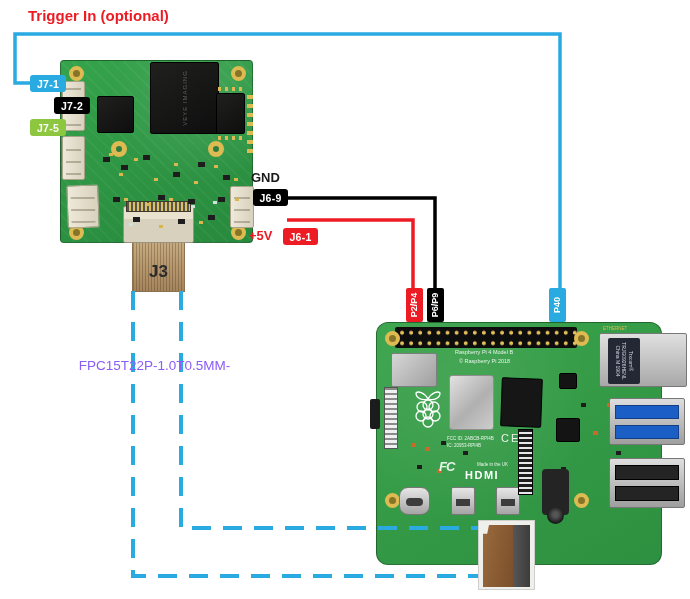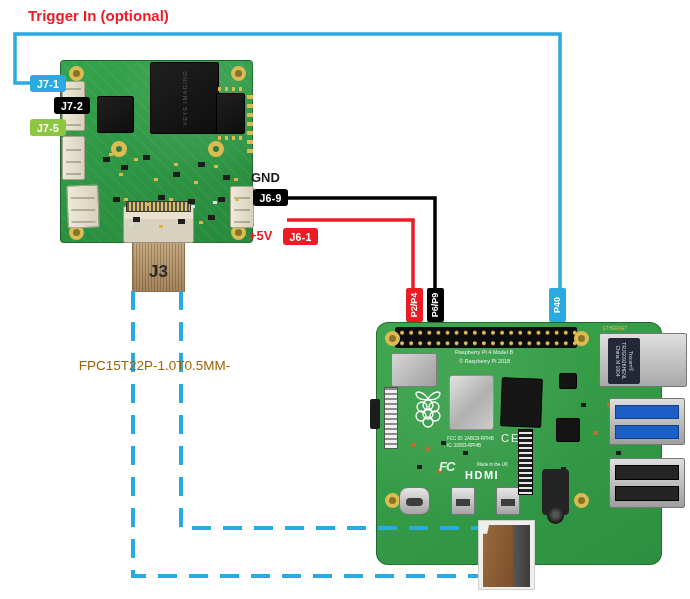--- a/index.html
+++ b/index.html
@@ -15,21 +15,21 @@
               color:#fff;font-size:10.5px;font-weight:bold;display:flex;align-items:center;
               justify-content:center;letter-spacing:.3px;}
   .vlabel{position:absolute;z-index:10;width:17px;height:34px;border-radius:2px;color:#fff;
           display:flex;align-items:center;justify-content:center;}
   .vlabel>span{transform:rotate(-90deg);white-space:nowrap;font-size:9px;font-weight:bold;}
   .free-text{position:absolute;z-index:10;font-size:13px;font-weight:600;color:#1a1a1a;white-space:nowrap;}
 
   #title-label{position:absolute;left:28px;top:7px;z-index:10;font-size:15px;font-weight:bold;}
 
   #fpc-text{position:absolute;left:62px;top:356px;width:185px;z-index:6;text-align:center;
-            font-size:13.5px;color:#a16207;line-height:19px;}
+            font-size:13.5px;color:#8b5cf6;line-height:19px;}
   #j3-label{position:absolute;left:132px;top:262px;width:53px;z-index:6;text-align:center;
             font-size:17px;font-weight:600;color:#2b2b2b;}
 
   
   #cam-board{position:absolute;left:60px;top:60px;width:193px;height:183px;z-index:2;
     border-radius:4px;border:1px solid rgba(0,0,0,.3);
     background:
       radial-gradient(circle at 72% 18%,rgba(255,255,255,.10),transparent 45%),
       repeating-linear-gradient(45deg,rgba(255,255,255,.04) 0 2px,transparent 2px 9px),
       linear-gradient(160deg,#35a34c,#27893c);}

